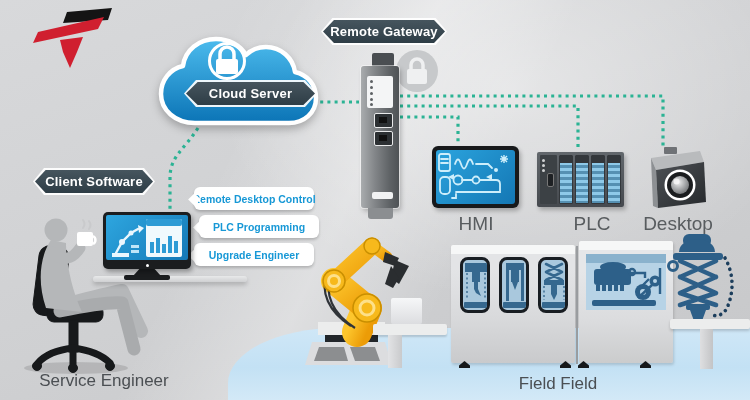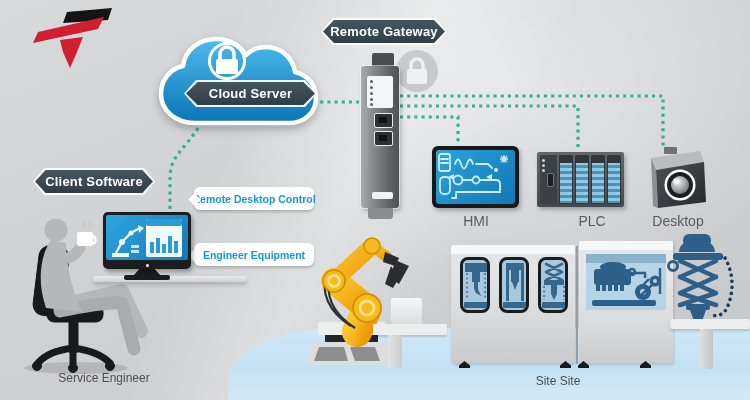--- a/index.html
+++ b/index.html
@@ -31,22 +31,22 @@
     background:linear-gradient(90deg,#a9acae 0%,#84878a 35%,#5f6366 75%,#4e5255 100%);
     box-shadow:0 0 0 1px rgba(255,255,255,.5),2px 3px 5px rgba(0,0,0,.25);}
   .gw-ant{position:absolute;left:372px;top:53px;width:22px;height:14px;border-radius:2px;background:#4a4e52;}
   .gw-panel{position:absolute;left:367px;top:76px;width:26px;height:32px;background:#f4f5f6;border-radius:2px;}
   .gw-panel i{position:absolute;left:3px;width:3px;height:3px;border-radius:50%;background:#5d6164;}
   .gw-port{position:absolute;left:374px;width:17px;height:13px;background:#2c3033;border:1px solid #e8e9ea;border-radius:2px;}
   .gw-port::after{content:"";position:absolute;left:4px;top:3px;width:8px;height:6px;background:#111;}
   .gw-slot{position:absolute;left:372px;top:192px;width:21px;height:7px;background:#f1f2f3;border-radius:2px;}
   .gw-din{position:absolute;left:368px;top:208px;width:25px;height:11px;background:#8b8e91;border-radius:0 0 3px 3px;}
   
-  .dev-label{position:absolute;transform:translateX(-50%);color:#585c5f;font-size:14px;}
-  .caption{position:absolute;transform:translateX(-50%);color:#4b4f53;font-size:12px;}
+  .dev-label{position:absolute;transform:translateX(-50%);color:#585c5f;font-size:19px;}
+  .caption{position:absolute;transform:translateX(-50%);color:#4b4f53;font-size:17px;}
   .hmi{position:absolute;left:432px;top:146px;width:87px;height:62px;background:#17191b;border-radius:6px;
     padding:4px;box-sizing:border-box;box-shadow:2px 3px 4px rgba(0,0,0,.25);}
   .hmi .screen{width:100%;height:100%;border-radius:3px;background:linear-gradient(135deg,#2ba4de,#1477b4);}
   .plc{position:absolute;left:537px;top:152px;width:87px;height:55px;background:linear-gradient(180deg,#62676c,#45494e);
     border-radius:2px;display:flex;padding:3px;box-sizing:border-box;gap:2px;box-shadow:2px 3px 4px rgba(0,0,0,.25);}
   .plc .cpu{width:17px;background:#3c4145;position:relative;border-radius:1px;}
   .plc .cpu i{position:absolute;left:2px;width:3px;height:3px;background:#cfd1d2;border-radius:50%;}
   .plc .cpu b{position:absolute;left:7px;top:18px;width:5px;height:12px;background:#1e2124;border:1px solid #777;border-radius:2px;}
   .plc .mod{flex:1;border-radius:1px;border:1px solid #33373b;
     background:linear-gradient(180deg,#33373b 0 7px,transparent 7px),
@@ -219,22 +219,25 @@
       <circle cx="38" cy="39" r="13" fill="#1b1d1f"></circle>
       <circle cx="38" cy="39" r="9" fill="url(#lens)"></circle>
       <circle cx="34.5" cy="35.5" r="3" fill="#f7f7f7" opacity="0.85"></circle>
     </g>
   </svg>
   <div class="dev-label" style="left:678px;top:213px">Desktop</div>
 
   <div class="callout" style="left:194px;top:187px">
     <span>Remote Desktop Control</span>
   </div>
+  <div class="callout" style="left:199px;top:215px">
+    <span>PLC Programming</span>
+  </div>
   <div class="callout" style="left:194px;top:243px">
-    <span>Engineer Equipment</span>
+    <span>Upgrade Engineer</span>
   </div>
 
   <svg class="abs" style="left:10px;top:210px" width="160" height="165" viewBox="0 0 160 165">
     <ellipse cx="66" cy="158" rx="52" ry="6" fill="rgba(0,0,0,0.12)"></ellipse>
     <g fill="#17191b" stroke="#17191b">
       <rect x="26" y="36" width="30" height="70" rx="11" transform="rotate(7 41 71)"></rect>
       <rect x="37" y="95" width="56" height="17" rx="7"></rect>
       <rect x="59" y="110" width="9" height="32"></rect>
       <path d="M63,138 C46,140 34,146 28,153 M63,138 C80,140 93,146 100,153 M63,138 L63,154" fill="none" stroke-width="7" stroke-linecap="round"></path>
       <circle cx="27" cy="156" r="4.5"></circle>
@@ -417,15 +420,15 @@
     <circle cx="7" cy="32" r="4.5" fill="none" stroke="#2d5f88" stroke-width="3"></circle>
     <path d="M59,24 C68,40 68,58 61,74 C58,80 52,83 46,81" fill="none" stroke="#1c3e5c" stroke-width="3.6" stroke-dasharray="0.1 6" stroke-linecap="round"></path>
   </svg>
 
   <div class="table-r">
     <div class="slab"></div>
     <div class="leg"></div>
   </div>
 
   <div class="caption" style="left:104px;top:371px">Service Engineer</div>
-  <div class="caption" style="left:558px;top:374px">Site Site</div>
+  <div class="caption" style="left:558px;top:374px">Field Field</div>
 
 </div>
 
 </body></html>

